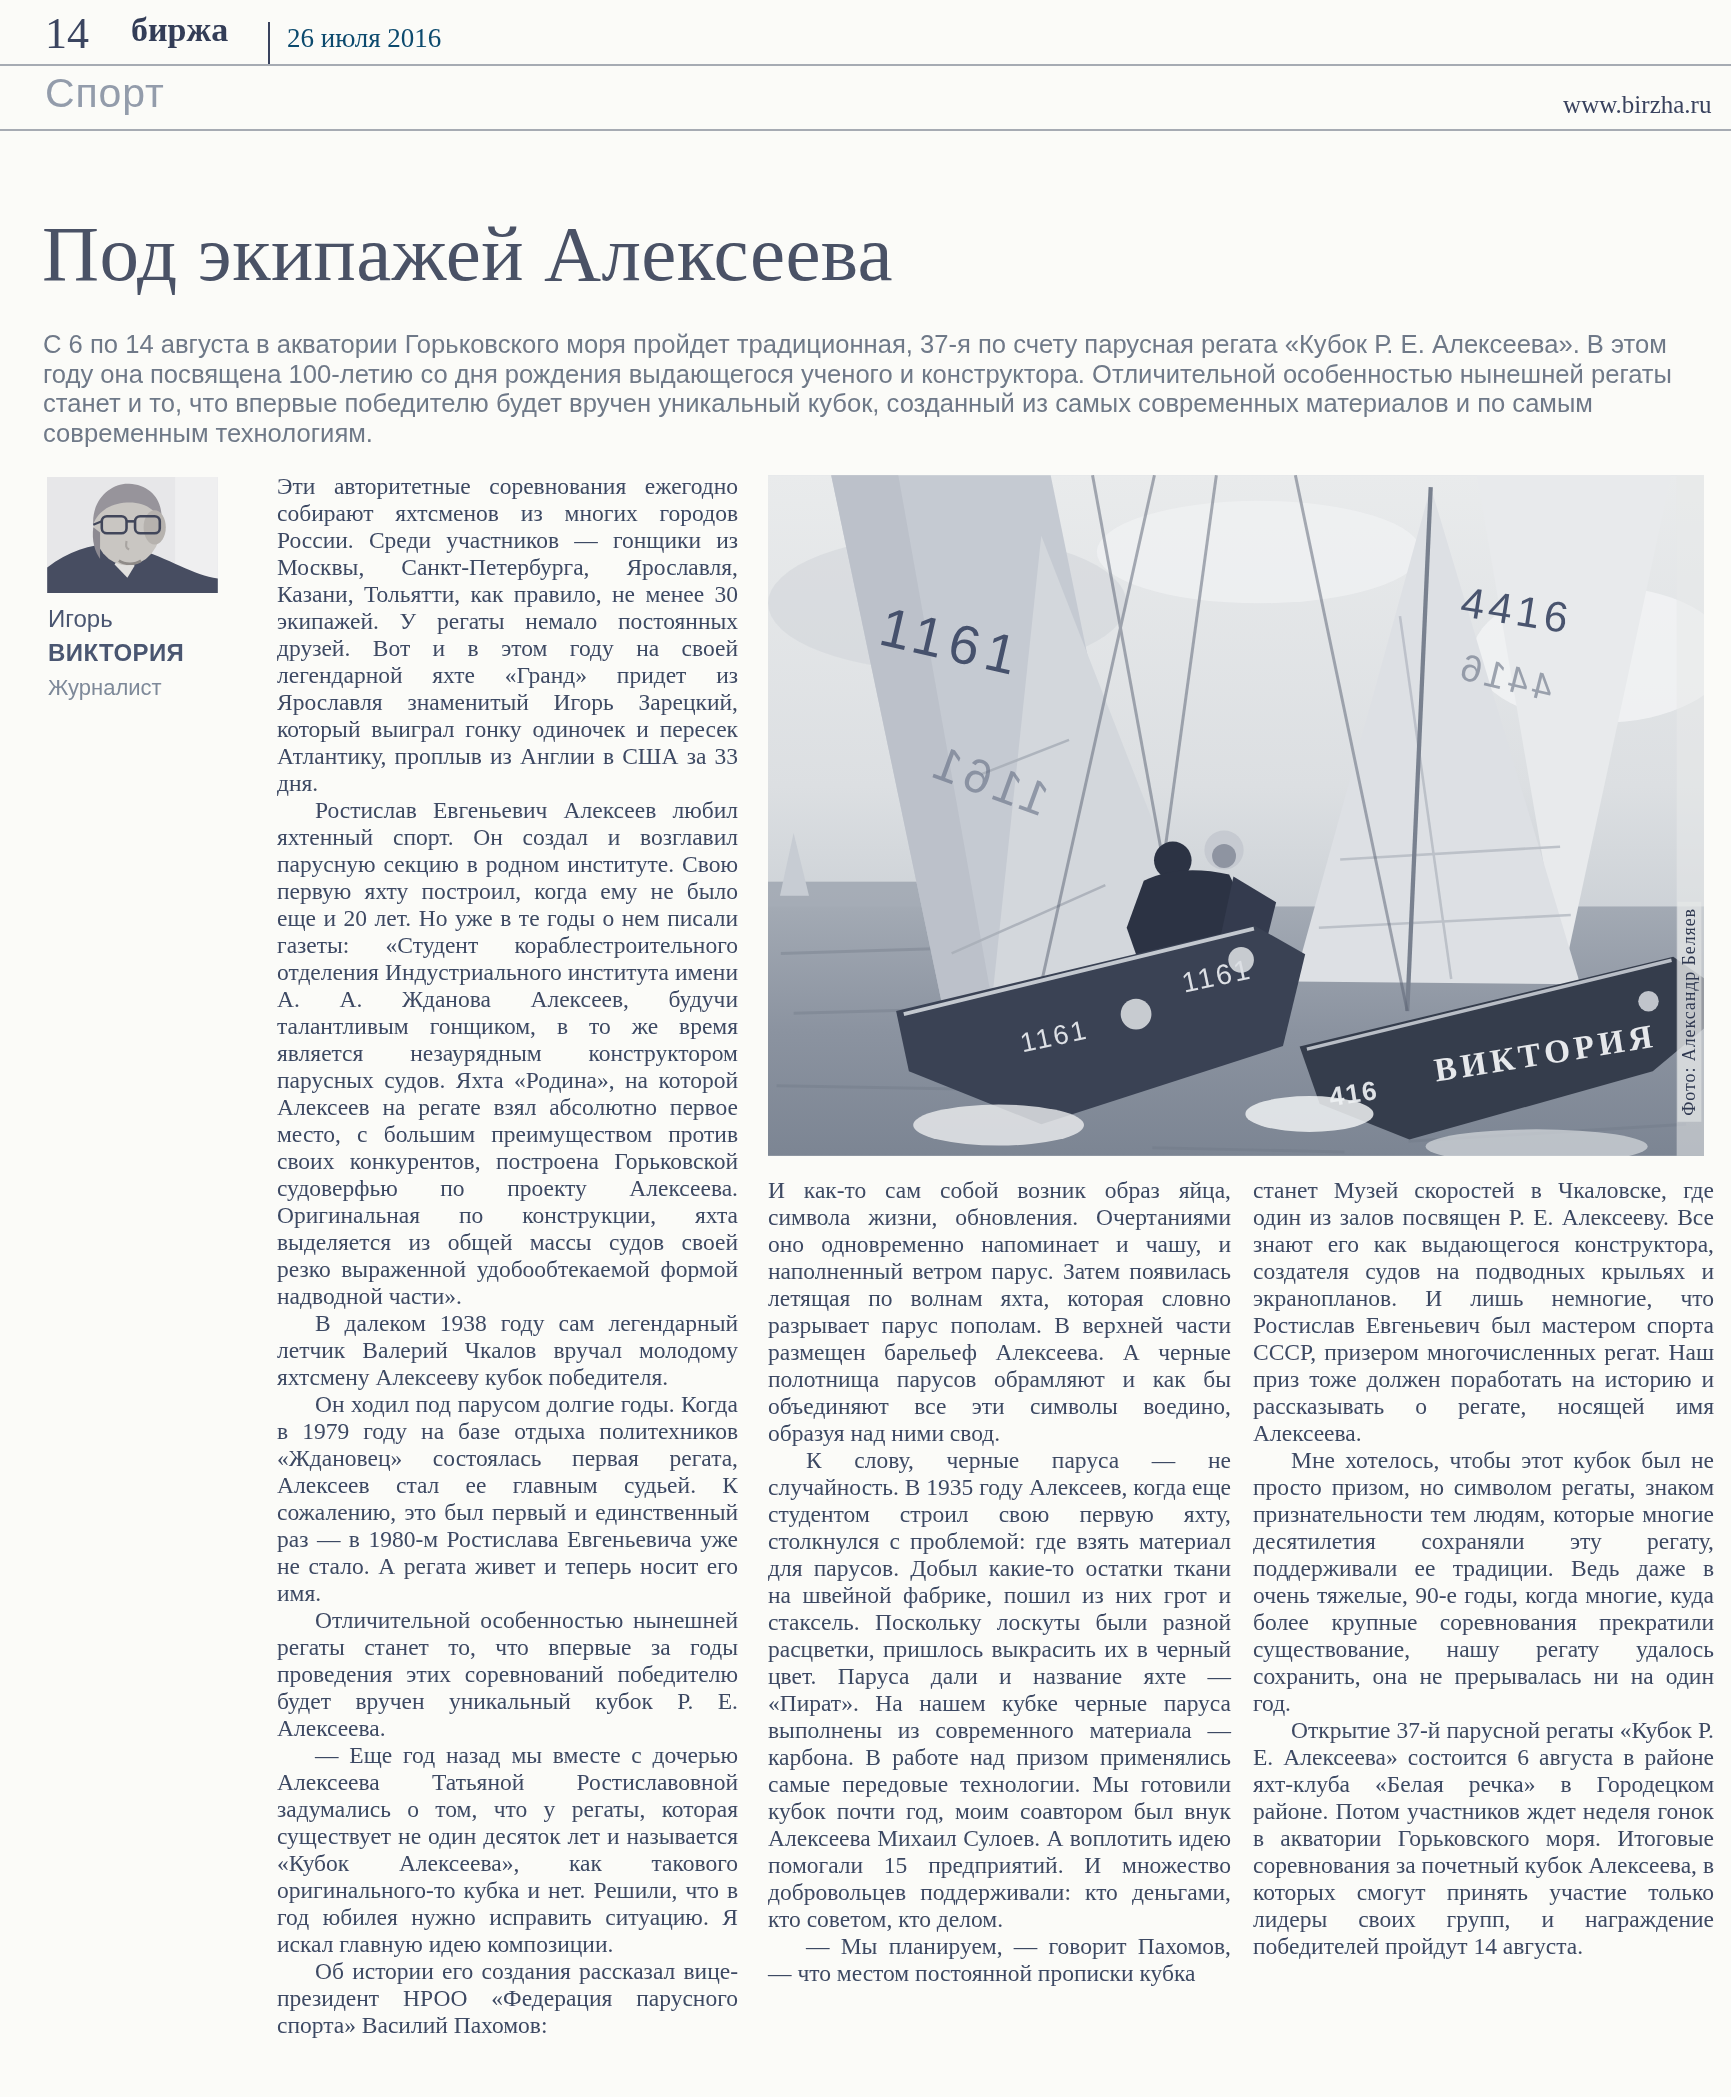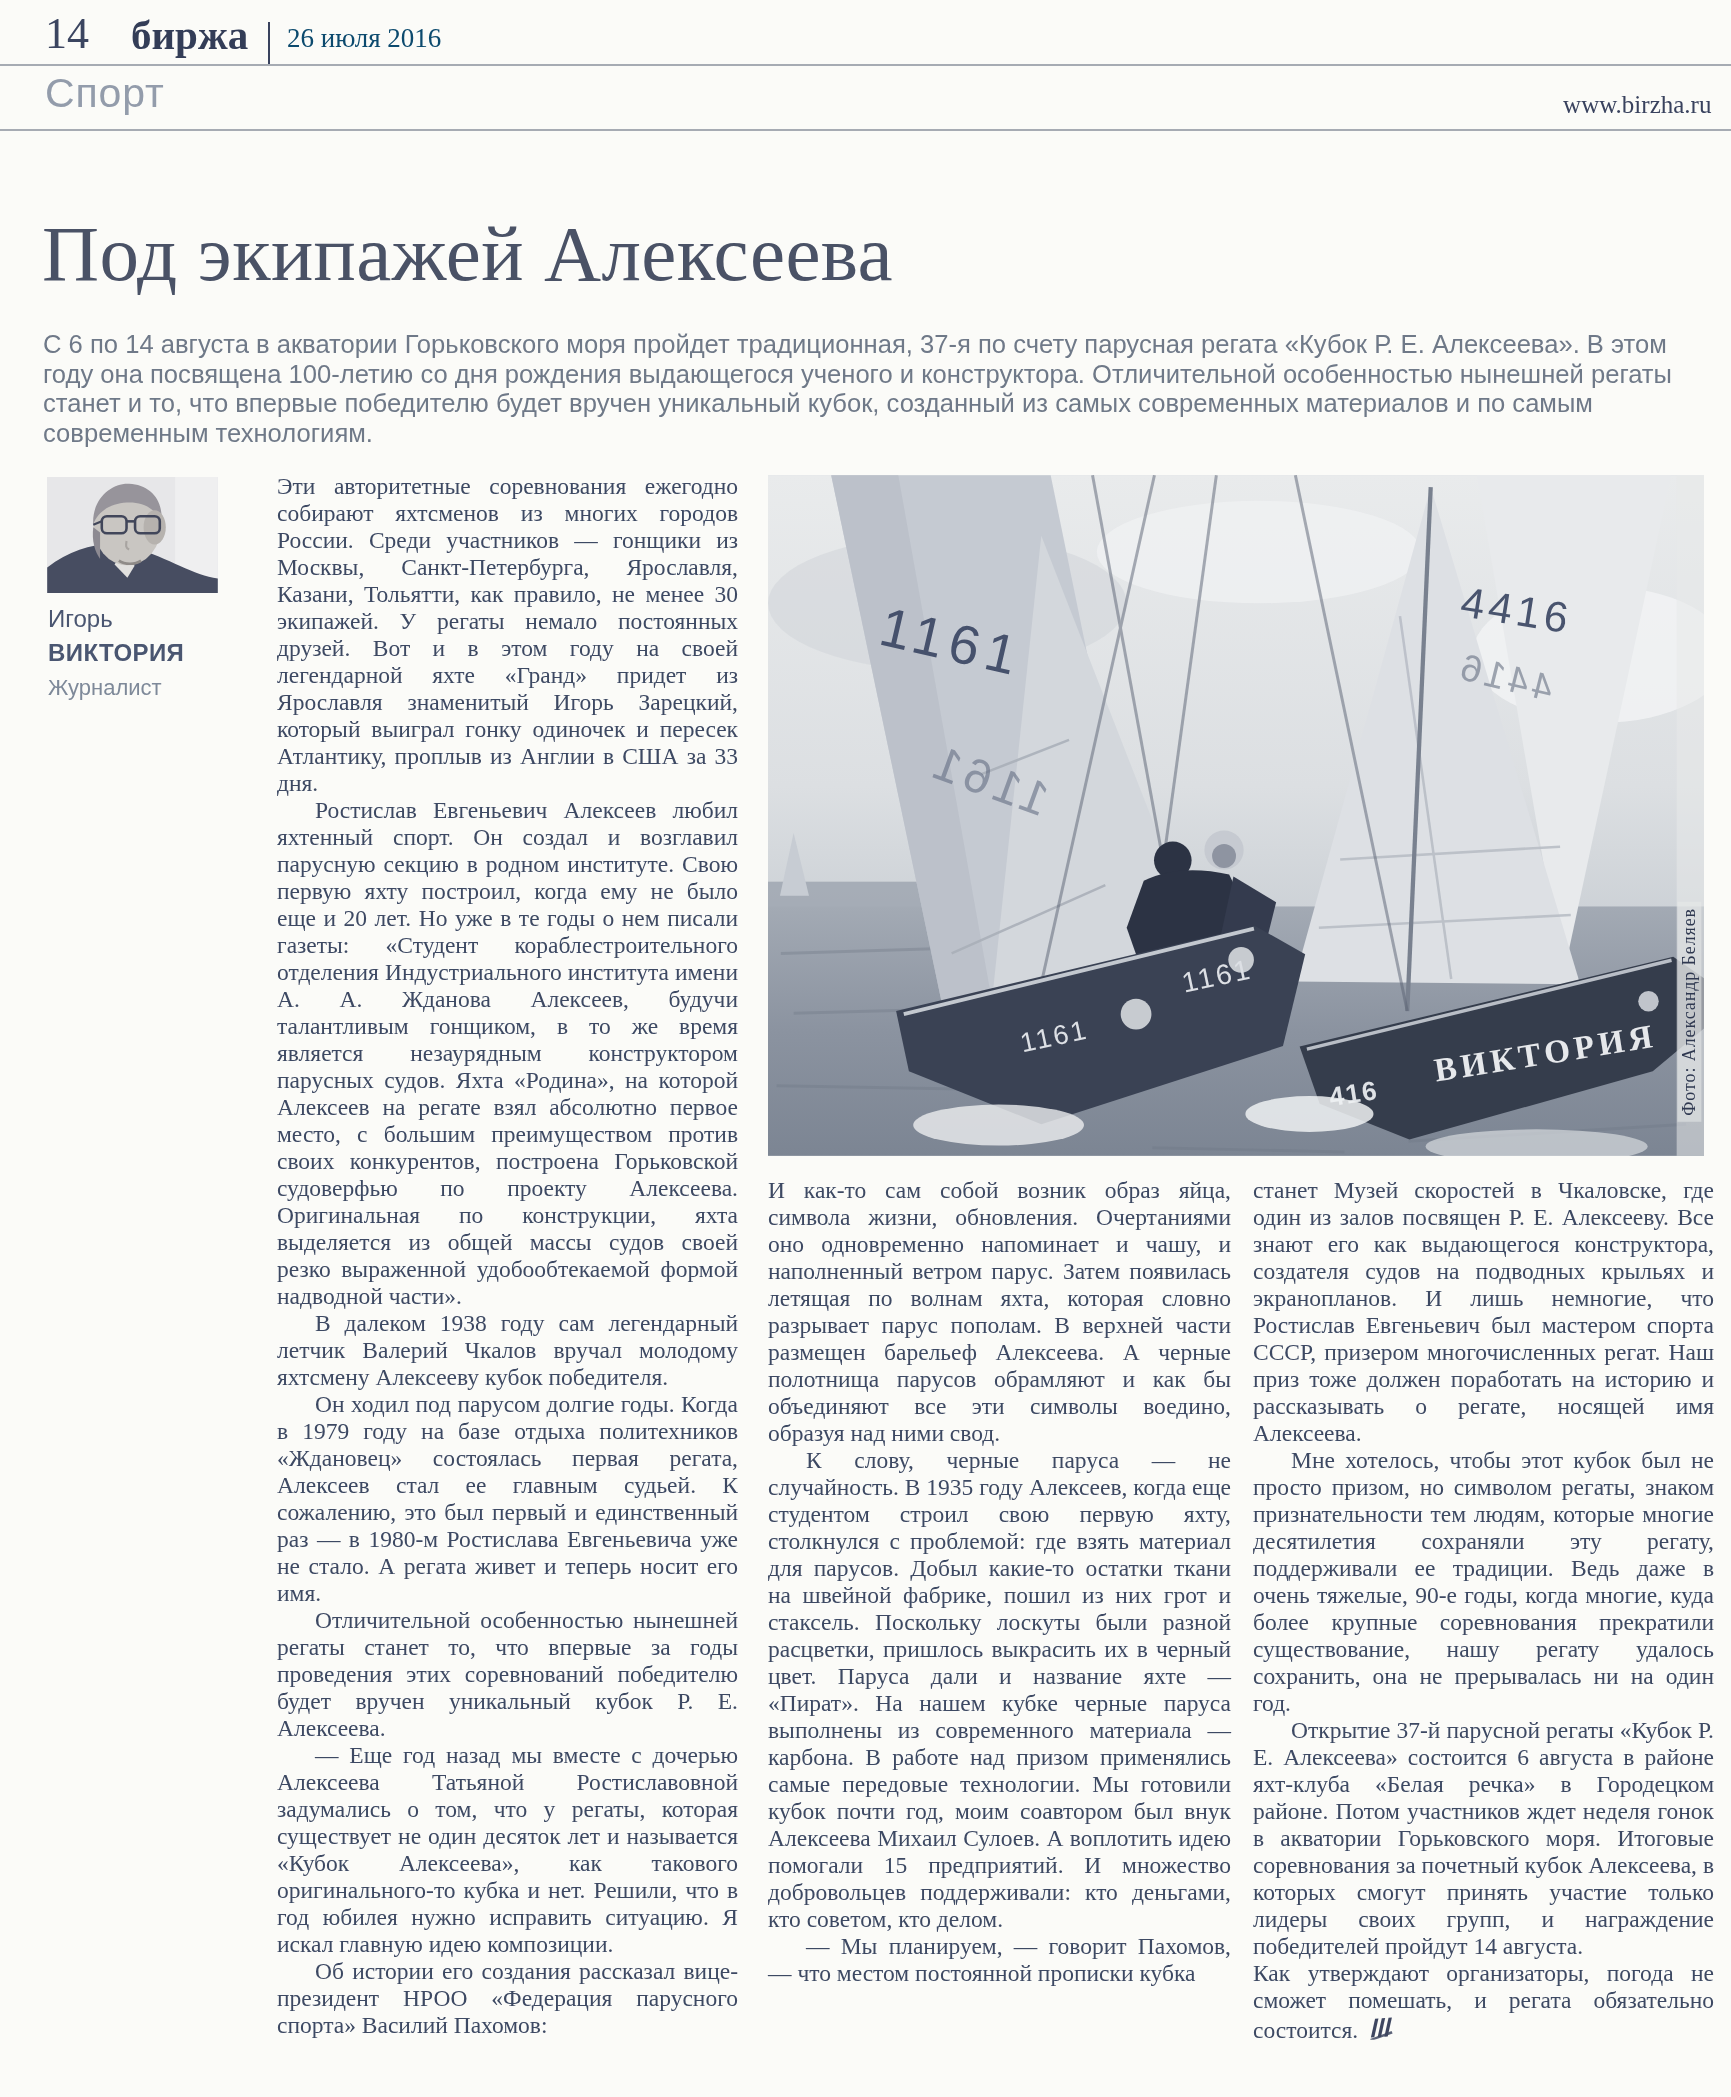--- a/index.html
+++ b/index.html
@@ -3,21 +3,21 @@
 <meta charset="utf-8">
 <style>
   html,body{margin:0;padding:0;background:#e8e8e6;}
   .page{
     position:relative; width:1731px; height:2097px;
     background:#fbfbf8; overflow:hidden;
     font-family:"Liberation Serif", serif; color:#3d4963;
   }
   
   .page-number{position:absolute;left:45px;top:7.7px;font-size:44px;color:#3b4560;}
-  .masthead{position:absolute;left:131px;top:11px;font-size:41px;font-weight:bold;color:#333d57;}
+  .masthead{position:absolute;left:131px;top:11px;font-size:34px;font-weight:bold;color:#333d57;}
   .masthead-divider{position:absolute;left:268px;top:22px;width:2.1px;height:42px;background:#39425e;}
   .issue-date{position:absolute;left:287px;top:23px;font-size:27px;color:#0c4a6e;}
   .rule{position:absolute;left:0;width:1731px;height:2.1px;background:#a6abb3;}
   .rule-top{top:64px;}
   .rule-section{top:129px;}
   .section-title{
     position:absolute;left:45px;top:73px;font-size:41px;line-height:1;
     font-family:"Liberation Sans", sans-serif;font-weight:300;color:#939cab;letter-spacing:0.9px;
   }
   .site-url{position:absolute;right:19.6px;top:91px;font-size:25px;color:#39425e;}
@@ -200,24 +200,16 @@
   <div class="col col-2">
     <p>И как-то сам собой возник образ яйца, символа жизни, обновления. Очертаниями оно одновременно напоминает и чашу, и наполненный ветром парус. Затем появилась летящая по волнам яхта, которая словно разрывает парус пополам. В верхней части размещен барельеф Алексеева. А черные полотнища парусов обрамляют и как бы объединяют все эти символы воедино, образуя над ними свод.</p>
     <p class="indent">К слову, черные паруса — не случайность. В 1935 году Алексеев, когда еще студентом строил свою первую яхту, столкнулся с проблемой: где взять материал для парусов. Добыл какие-то остатки ткани на швейной фабрике, пошил из них грот и стаксель. Поскольку лоскуты были разной расцветки, пришлось выкрасить их в черный цвет. Паруса дали и название яхте — «Пират». На нашем кубке черные паруса выполнены из современного материала — карбона. В работе над призом применялись самые передовые технологии. Мы готовили кубок почти год, моим соавтором был внук Алексеева Михаил Сулоев. А воплотить идею помогали 15 предприятий. И множество добровольцев поддерживали: кто деньгами, кто советом, кто делом.</p>
     <p class="indent">— Мы планируем, — говорит Пахомов, — что местом постоянной прописки кубка</p>
   </div>
 
   <div class="col col-3">
     <p>станет Музей скоростей в Чкаловске, где один из залов посвящен Р. Е. Алексееву. Все знают его как выдающегося конструктора, создателя судов на подводных крыльях и экранопланов. И лишь немногие, что Ростислав Евгеньевич был мастером спорта СССР, призером многочисленных регат. Наш приз тоже должен поработать на историю и рассказывать о регате, носящей имя Алексеева.</p>
     <p class="indent">Мне хотелось, чтобы этот кубок был не просто призом, но символом регаты, знаком признательности тем людям, которые многие десятилетия сохраняли эту регату, поддерживали ее традиции. Ведь даже в очень тяжелые, 90-е годы, когда многие, куда более крупные соревнования прекратили существование, нашу регату удалось сохранить, она не прерывалась ни на один год.</p>
     <p class="indent">Открытие 37-й парусной регаты «Кубок Р. Е. Алексеева» состоится 6 августа в районе яхт-клуба «Белая речка» в Городецком районе. Потом участников ждет неделя гонок в акватории Горьковского моря. Итоговые соревнования за почетный кубок Алексеева, в которых смогут принять участие только лидеры своих групп, и награждение победителей пройдут 14 августа.</p>
-    <p><span>Как утверждают организаторы, погода не сможет помешать, и регата обязательно состоится.</span><span class="end-mark"><svg width="27" height="24" viewBox="0 0 64 56">
-            <g fill="#3e4660" transform="rotate(-4 32 28)">
-              <path d="M10,50 L23,6 L31,6 L18,50 Z"></path>
-              <path d="M26,50 L39,6 L47,6 L34,50 Z"></path>
-              <path d="M42,50 L55,6 L63,6 L50,50 Z"></path>
-              <path d="M8,53 L60,38 L62,44 L10,58 Z" opacity="0.85"></path>
-            </g>
-          </svg></span></p>
   </div>
 
 </div>
 
 
 </body></html>

